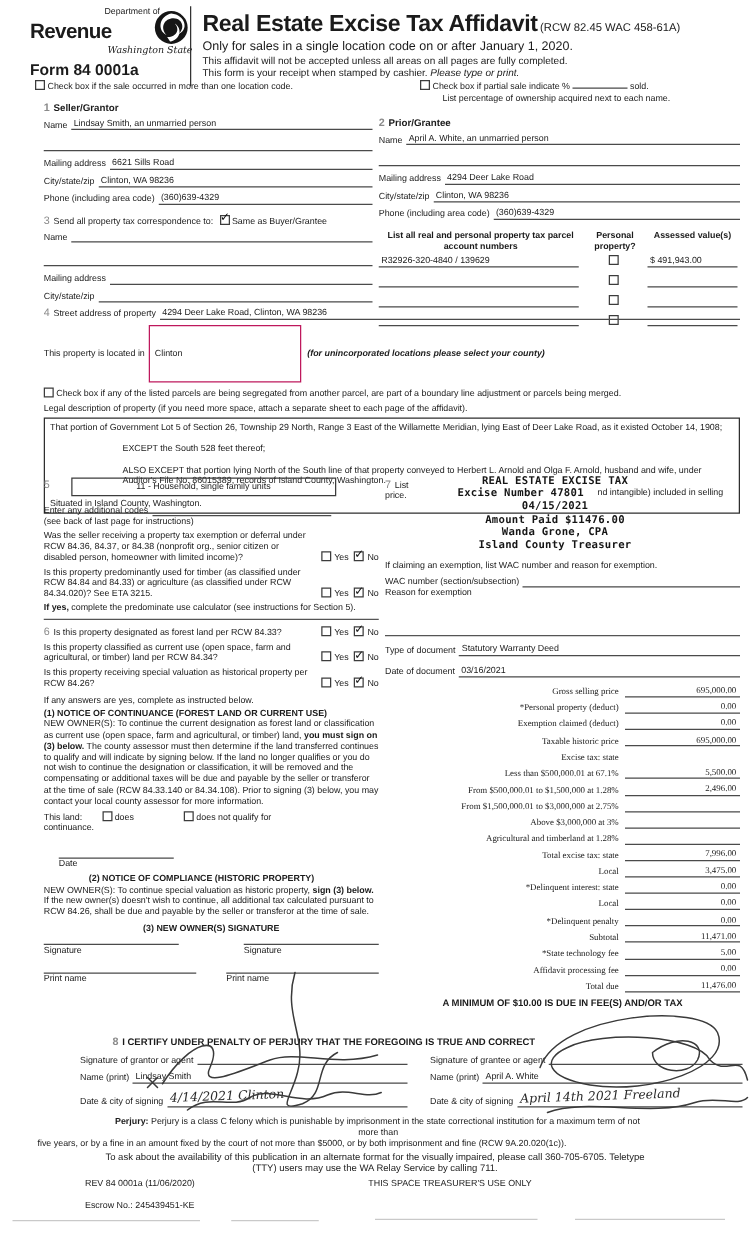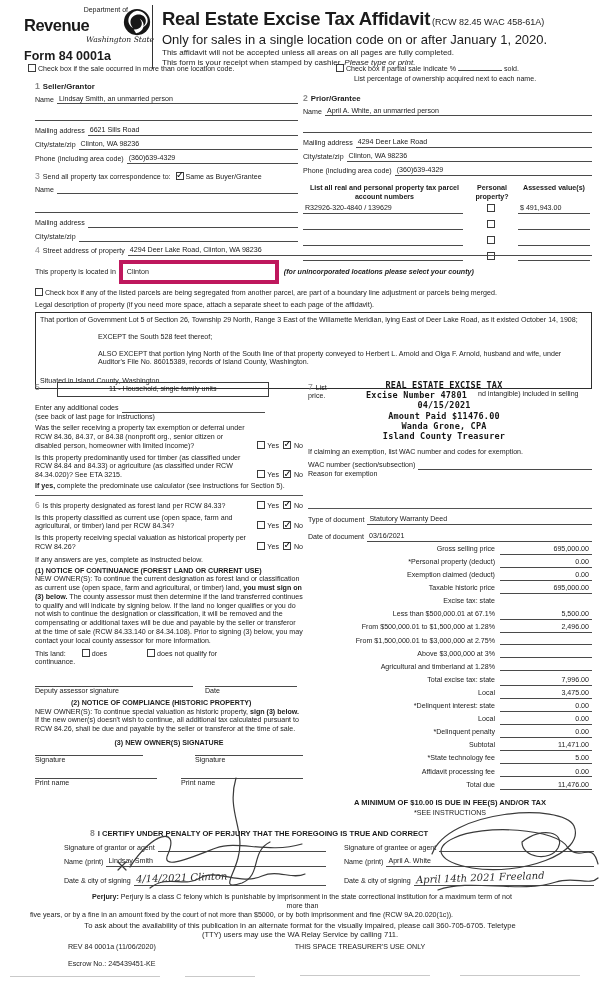--- a/index.html
+++ b/index.html
@@ -18,35 +18,35 @@
   .frow { display:flex; align-items:flex-end; }
   .frow .lab { white-space:nowrap; margin-right:3px; }
   .fill { flex:1; border-bottom:1px solid #4a4a4a; padding:0 2px; white-space:nowrap; min-height:8px; }
   .sechead { font-weight:bold; font-size:7.8px; }
   .qa { position:relative; padding-right:54px; margin-top:3px; }
   .qa .yn { position:absolute; right:0; bottom:0; white-space:nowrap; }
   .yn .cb { margin-right:1px; }
   .yn .yeslab { margin-right:4px; }
   .hrline { border-top:1px solid #555; margin:4px 0; }
   
-  .trow { display:flex; justify-content:flex-end; align-items:flex-start; height:13.1px; }
+  .trow { display:flex; justify-content:flex-end; align-items:flex-end; height:13.1px;font-family:Liberation Serif, serif; }
   .tlabel { white-space:nowrap; margin-right:5px; }
   .tval { width:92px; border-bottom:1px solid #4a4a4a; text-align:right; padding-right:3px; min-height:8px; }
   .trow.hdrrow .tval { border-bottom:none; }
   
   .legalbox { border:1px solid #2e2e2e; padding:3px 4px 2px 4px; margin-top:2px; }
   .legalbox p { margin-bottom:8px; }
   .legalbox p.ind { margin-left:58px; }
   .legalbox p:last-child { margin-bottom:0; }
   
   .stamp { position:absolute; left:30px; top:-2px; width:212px; text-align:center;
     font-family:"DejaVu Sans Mono","Liberation Mono",monospace; font-weight:700;
     font-size:8.5px; line-height:1.2; letter-spacing:0.2px; color:#151515; }
   .codebox { border:1px solid #3c3c3c; width:212px; padding:2px 4px; }
-  .locbox { border:4px solid #be185d; width:160px; padding:4px 4px; margin:0 5px 0 3px; }
+  .locbox { border:1px solid #be185d; width:122px; padding:18px 4px; margin:0 5px 0 3px; }
   .handw { font-family:"DejaVu Serif","Liberation Serif",serif; font-style:italic; font-size:10px; color:#2c2c2c; transform:rotate(-2deg); display:inline-block; }
   .graymark { position:absolute; border-top:1.6px solid #c9c9c9; }
   svg.sigs { position:absolute; left:0; top:770px; pointer-events:none; }
 </style>
 </head>
 <body>
 
 <div class="abs" style="left:24px; top:6px; width:130px;">
   <div style="text-align:right; padding-right:26px; font-size:7px;">Department of</div>
   <div style="position:relative;">
@@ -61,21 +61,21 @@
   </div>
   <div style="text-align:right; font-size:7.6px; font-family:'DejaVu Serif',serif; font-style:italic; padding-right:0px;">Washington State</div>
   <div style="font-weight:bold; font-size:12.5px; margin-top:4px;">Form 84 0001a</div>
 </div>
 <div class="abs" style="left:152px; top:5px; width:1px; height:64px; background:#333;"></div>
 <div class="abs" style="left:162px; top:8px; width:432px;">
   <div>
     <span style="font-weight:bold; font-size:18.5px; letter-spacing:-0.3px;">Real Estate Excise Tax Affidavit</span>
     <span style="font-size:9px;">(RCW 82.45 WAC 458-61A)</span>
   </div>
-  <div style="font-size:13px; margin-top:1px;">Only for sales in a single location code on or after January 1, 2020.</div>
+  <div style="font-size:10px; margin-top:1px;">Only for sales in a single location code on or after January 1, 2020.</div>
   <div style="font-size:8px;">This affidavit will not be accepted unless all areas on all pages are fully completed.</div>
   <div style="font-size:8px;"><span>This form is your receipt when stamped by cashier. </span><i>Please type or print.</i></div>
 </div>
 
 <div class="abs" style="left:28px; top:64px; width:564px;">
   <div style="display:flex;">
     <div style="width:290px;">
       <span class="cb"></span>
       <span>Check box if the sale occurred in more than one location code.</span>
     </div>
@@ -248,24 +248,20 @@
   <div style="margin-top:3px;">
     <span>This land:</span>
     <span class="cb" style="margin-left:14px;"></span>
     <span>does</span>
     <span class="cb" style="margin-left:38px;"></span>
     <span>does not qualify for</span>
     <div>continuance.</div>
   </div>
 
   <div style="display:flex; margin-top:12px;">
-    <div style="width:158px;">
-      <div class="fill" style="width:100%;"></div>
-      <div>Deputy assessor signature</div>
-    </div>
     <div style="width:92px; margin-left:12px;">
       <div class="fill" style="width:100%;"></div>
       <div>Date</div>
     </div>
   </div>
 
   <div style="font-weight:bold; margin-top:3px;padding-left:36px;">(2) NOTICE OF COMPLIANCE (HISTORIC PROPERTY)</div>
   <div><span>NEW OWNER(S): To continue special valuation as historic property, </span><b>sign (3) below.</b><span> If the new owner(s) doesn't wish to continue, all additional tax calculated pursuant to RCW 84.26, shall be due and payable by the seller or transferor at the time of sale.</span></div>
   <div style="font-weight:bold; text-align:center; margin-top:5px;">(3) NEW OWNER(S) SIGNATURE</div>
 
@@ -299,21 +295,21 @@
     <div class="stamp">
       <div>REAL ESTATE EXCISE TAX</div>
       <div style="text-align:left; padding-left:28px;">Excise Number 47801</div>
       <div>04/15/2021</div>
       <div>Amount Paid $11476.00</div>
       <div>Wanda Grone, CPA</div>
       <div>Island County Treasurer</div>
     </div>
   </div>
 
-  <div style="margin-top:2px;">If claiming an exemption, list WAC number and codes for exemption.</div>
+  <div style="margin-top:2px;">If claiming an exemption, list WAC number and reason for exemption.</div>
   <div class="frow" style="margin-top:4px;">
       <span class="lab">WAC number (section/subsection)</span>
       <span class="fill"></span>
     </div>
   <div>Reason for exemption</div>
 
   <div class="hrline" style="margin-top:30px;"></div>
 
   <div class="frow" style="margin-top:6px;">
       <span class="lab">Type of document</span>
@@ -396,21 +392,20 @@
     <div class="trow">
         <span class="tlabel">Affidavit processing fee</span>
         <span class="tval">0.00</span>
       </div>
     <div class="trow">
         <span class="tlabel">Total due</span>
         <span class="tval">11,476.00</span>
       </div>
   </div>
   <div style="font-weight:bold; text-align:center; font-size:7.6px; margin-top:4px;">A MINIMUM OF $10.00 IS DUE IN FEE(S) AND/OR TAX</div>
-  <div style="text-align:center; margin-top:2px;">*SEE INSTRUCTIONS</div>
 </div>
 
 <div class="abs" style="left:28px; top:828px; width:566px;">
   <div style="margin-left:62px; font-weight:bold; font-size:7.6px;"><span class="num">8</span><span>I CERTIFY UNDER PENALTY OF PERJURY THAT THE FOREGOING IS TRUE AND CORRECT</span></div>
   <div style="display:flex; margin-top:5px;">
     <div style="width:262px; margin-left:36px;">
       <div class="frow">
           <span class="lab">Signature of grantor or agent</span>
           <span class="fill"></span>
         </div>

